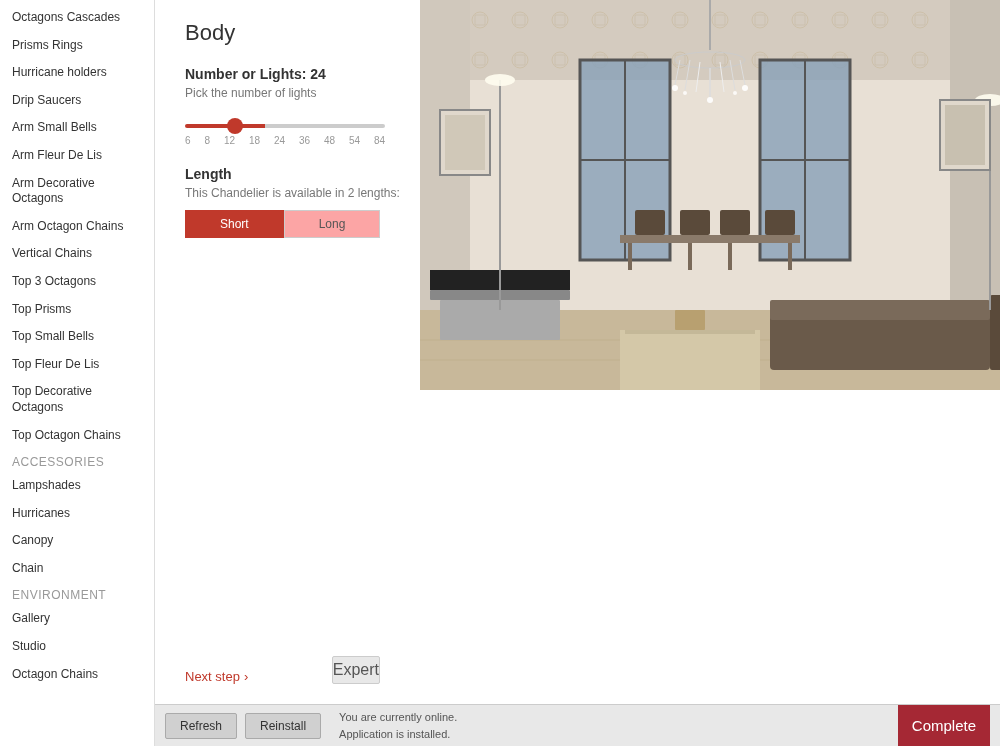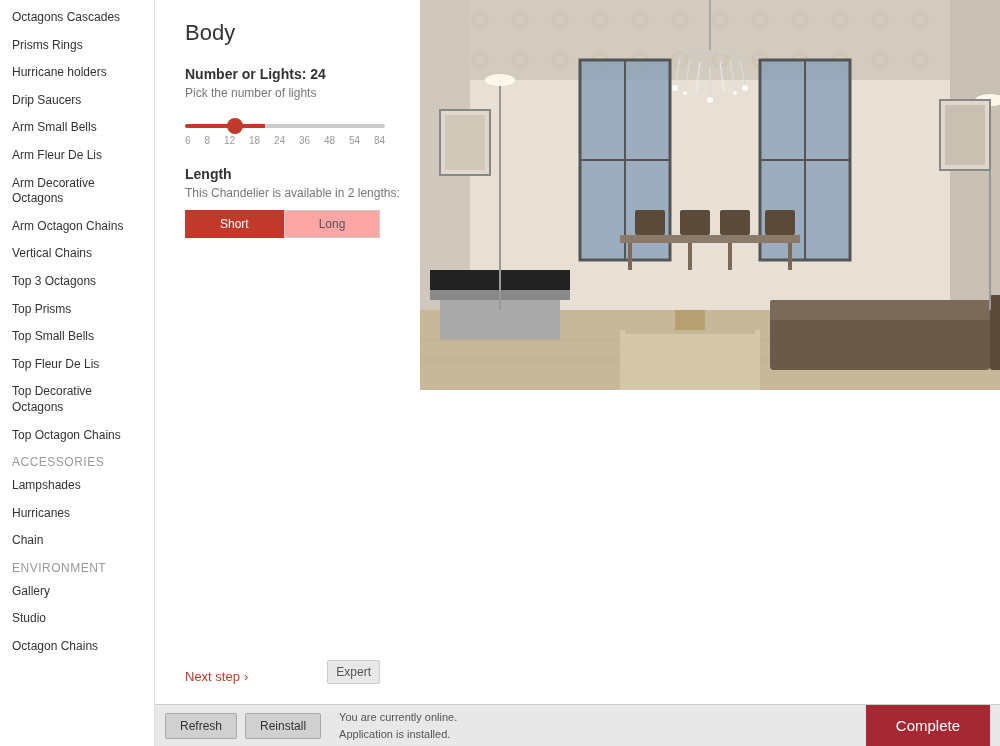--- a/index.html
+++ b/index.html
@@ -51,26 +51,26 @@
     .length-desc { font-size: 12px; color: #777; margin-bottom: 10px; }
     .length-buttons { display: flex; gap: 0; }
     .length-btn { padding: 6px 34px; font-size: 12px; cursor: pointer; border: 1px solid #ccc; }
     .length-btn.active { background: #c0392b; color: #fff; border-color: #c0392b; }
     .length-btn.inactive { background: #fca5a5; color: #555; }
 
     
     .footer-bar { height: 42px; background: #e8e8e8; border-top: 1px solid #ccc; display: flex; align-items: center; padding: 0 10px; gap: 8px; }
     .footer-btn { padding: 5px 14px; font-size: 12px; background: #d0d0d0; border: 1px solid #aaa; cursor: pointer; border-radius: 2px; color: #333; }
     .footer-status { font-size: 11px; color: #555; flex: 1; padding-left: 10px; line-height: 1.5; }
-    .complete-btn { background: #a52834; color: #fff; border: none; padding: 0 30px; height: 42px; font-size: 15px; cursor: pointer; margin-left: auto; }
+    .complete-btn { background: #a52834; color: #fff; border: none; padding: 0 14px; height: 42px; font-size: 15px; cursor: pointer; margin-left: auto; }
 
     
     .next-step-row { display: flex; justify-content: flex-start; align-items: center; margin-top: 10px; }
     .next-step-link { color: #c0392b; font-size: 13px; cursor: pointer; display: flex; align-items: center; gap: 4px; }
-    .expert-btn { background: #e8e8e8; border: 1px solid #ccc; padding: 4px 8px; font-size: 12px; cursor: pointer; color: #555; border-radius: 2px; }
+    .expert-btn { background: #e8e8e8; border: 1px solid #ccc; padding: 4px 0; font-size: 16px; cursor: pointer; color: #555; border-radius: 2px; }
 
     
     .room-scene { width: 100%; height: 380px; background: #d8cfc0; position: relative; overflow: hidden; }
   </style>
 </head>
 <body>
 
 <div class="main-layout">
 
   <div class="sidebar">
@@ -88,20 +88,21 @@
           <div class="sidebar-item">Vertical Chains</div>
           <div class="sidebar-item">Top 3 Octagons</div>
           <div class="sidebar-item">Top Prisms</div>
           <div class="sidebar-item">Top Small Bells</div>
           <div class="sidebar-item">Top Fleur De Lis</div>
           <div class="sidebar-item">Top Decorative Octagons</div>
           <div class="sidebar-item">Top Octagon Chains</div>
           <div class="sidebar-section-label">ACCESSORIES</div>
           <div class="sidebar-item">Lampshades</div>
           <div class="sidebar-item">Hurricanes</div>
+          <div class="sidebar-item">Canopy</div>
           <div class="sidebar-item">Chain</div>
           <div class="sidebar-section-label">ENVIRONMENT</div>
           <div class="sidebar-item">Gallery</div>
           <div class="sidebar-item">Studio</div>
           <div class="sidebar-item">Octagon Chains</div>
         </div>
     </div>
   </div>
 
   <div class="content">

